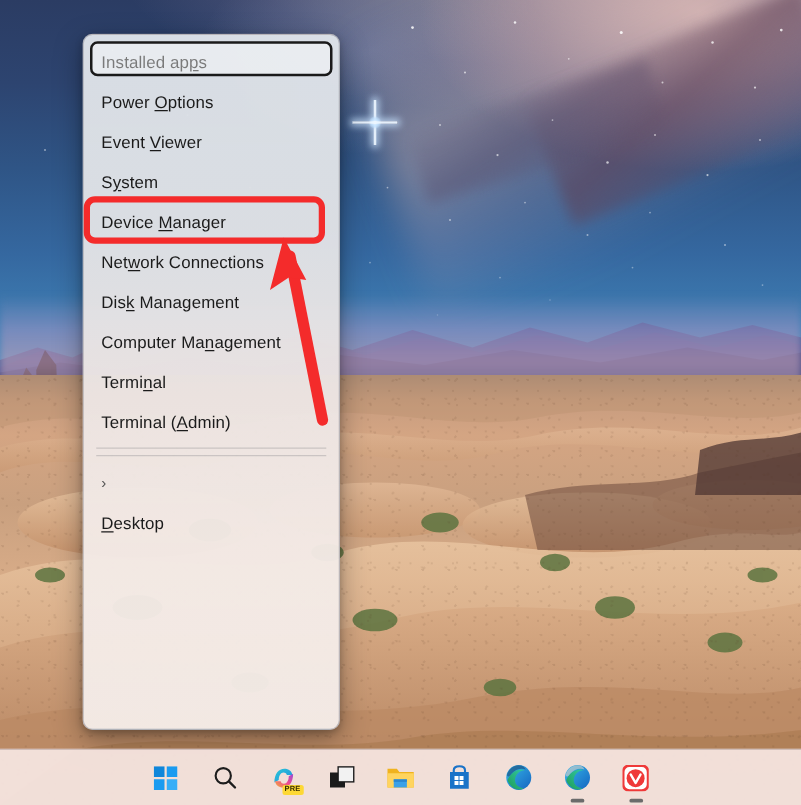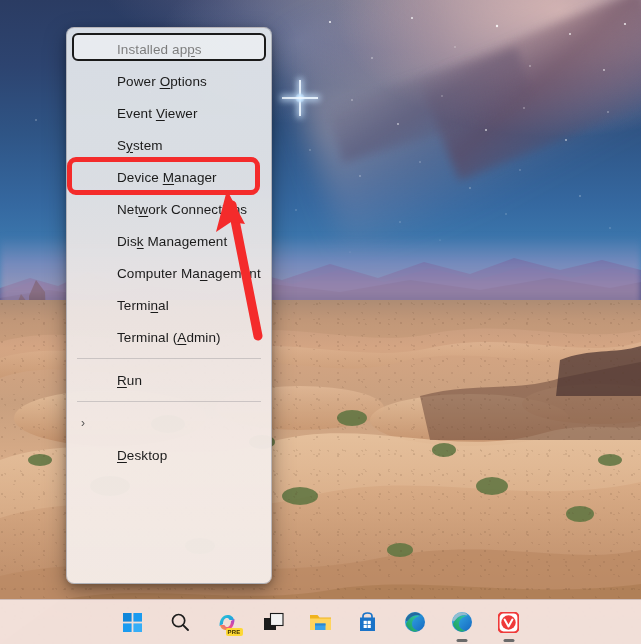--- a/index.html
+++ b/index.html
@@ -83,21 +83,21 @@
         rgba(243,234,230,.965) 74%,
         rgba(244,236,232,.965) 100%);
     box-shadow:0 8px 22px rgba(0,0,0,.34), 0 2px 6px rgba(0,0,0,.22);
     overflow:hidden;
   }
   .menu-item{
     position:relative;height:32px;display:flex;align-items:center;
     padding:0 12px 0 14px;font-size:13.5px;color:#1b1b1b;
     letter-spacing:.1px;white-space:nowrap;cursor:default;
   }
-  .menu-item .lbl{flex:1 1 auto;margin-left:36px;}
+  .menu-item .lbl{flex:1 1 auto;}
   .menu-item .acc{text-decoration:underline;text-underline-offset:2px;}
   .chev{font-size:12px;color:#555;padding-right:4px;line-height:1;}
   .menu-sep{height:1px;margin:5px 10px 5px 10px;background:rgba(120,120,125,.30);}
   .focus-ring{
     position:absolute;left:5px;top:5px;width:194px;height:28px;
     border:2px solid #1a1a1a;border-radius:6px;
     background:rgba(255,255,255,.42);
     box-sizing:border-box;pointer-events:none;
   }
   .m-gap-top{height:5px;}
@@ -272,23 +272,20 @@
       <div class="menu-item">
         <span class="lbl">Computer Ma<span class="acc">n</span>agement</span>
       </div>
       <div class="menu-item">
         <span class="lbl">Termi<span class="acc">n</span>al</span>
       </div>
       <div class="menu-item">
         <span class="lbl">Terminal (<span class="acc">A</span>dmin)</span>
       </div>
       <div class="menu-sep"></div>
-      <div class="menu-item">
-        <span class="lbl"><span class="acc">R</span>un</span>
-      </div>
       <div class="menu-sep"></div>
       <div class="menu-item">
         <span class="chev">›</span>
       </div>
       <div class="menu-item">
         <span class="lbl"><span class="acc">D</span>esktop</span>
       </div>
     </div>
   <div class="focus-ring"></div>
 </div>

